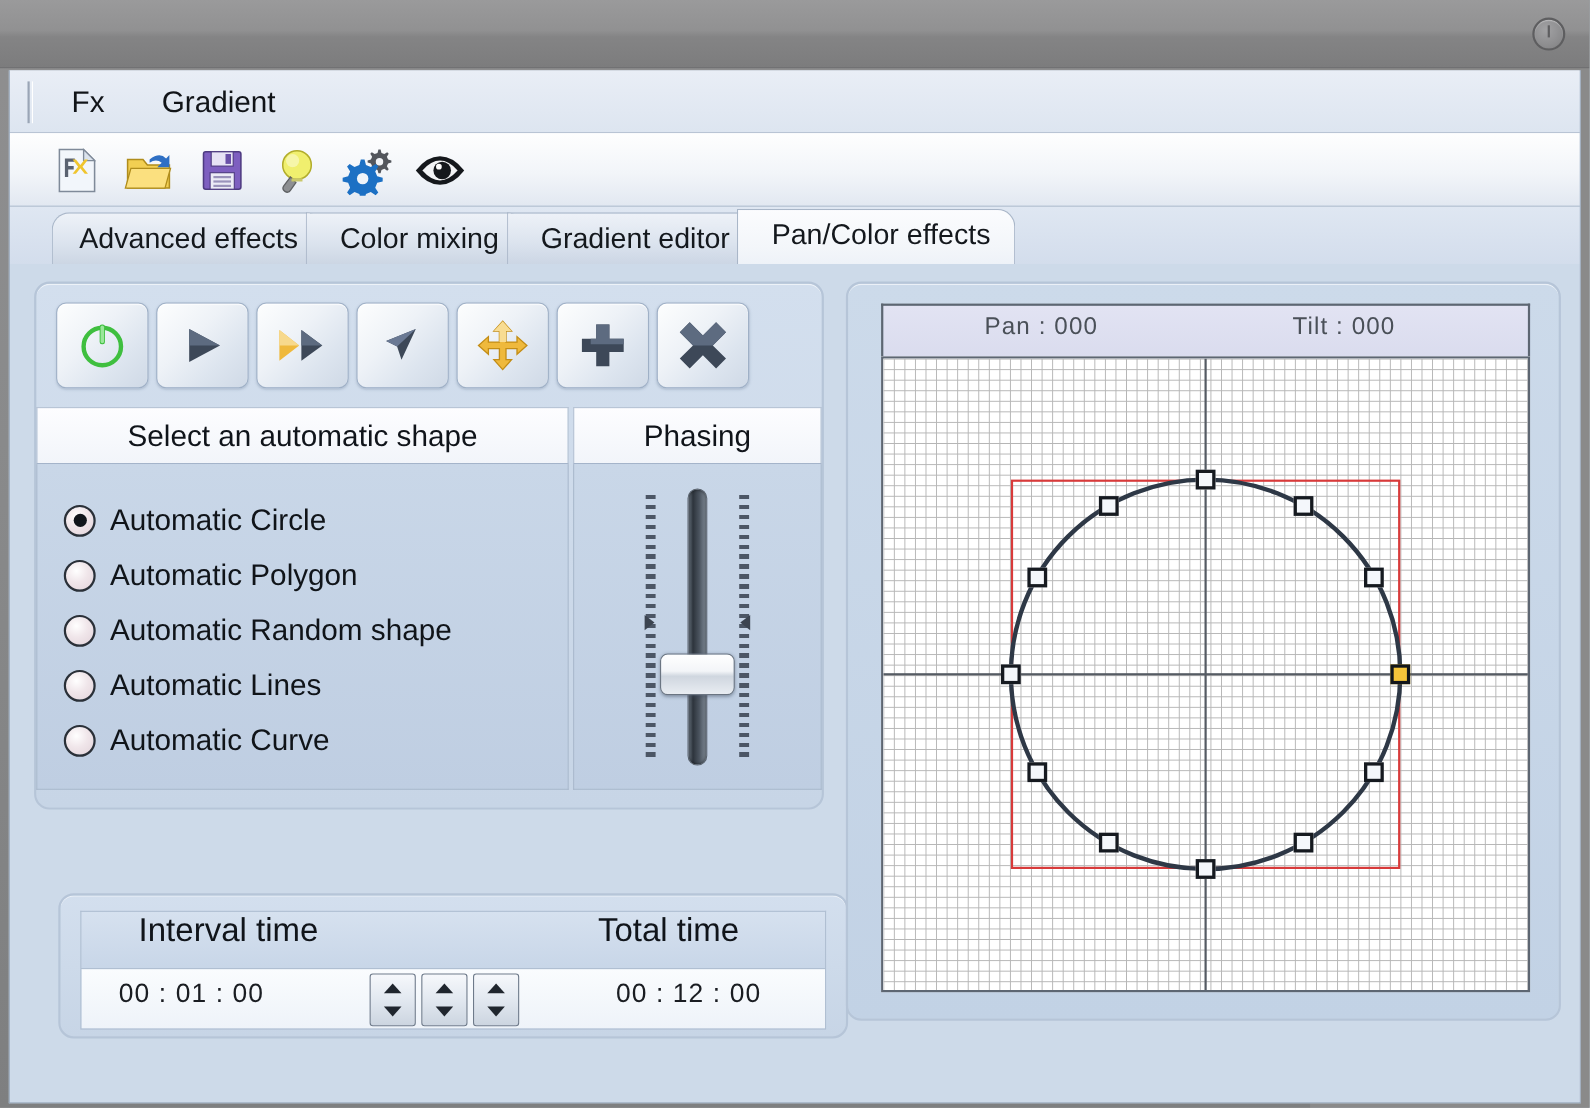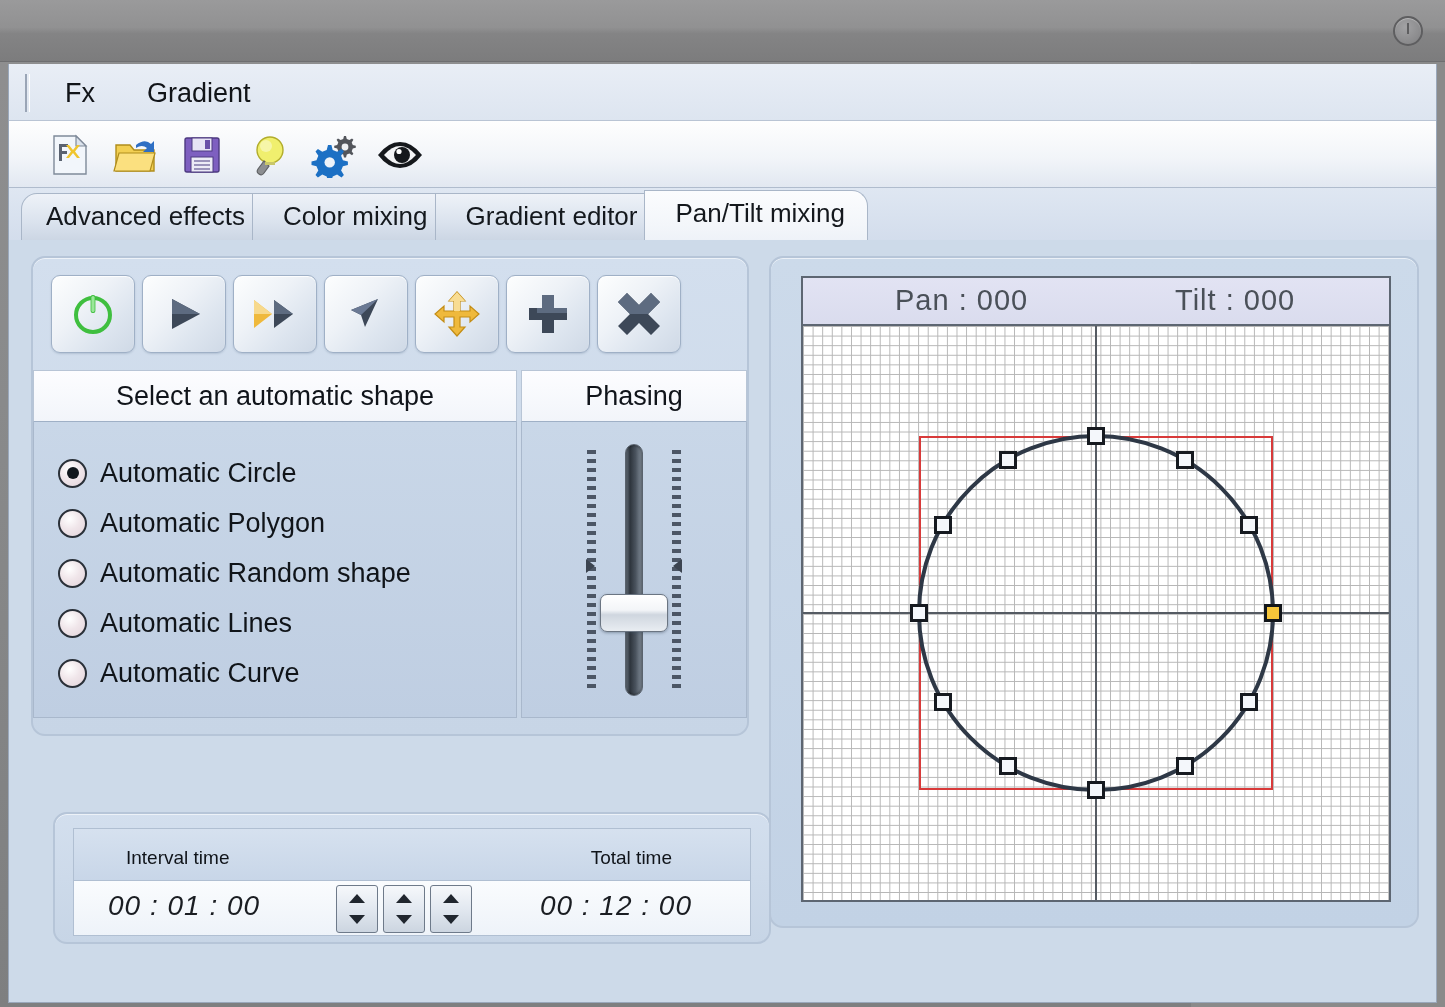--- a/index.html
+++ b/index.html
@@ -107,21 +107,21 @@
     background: transparent;
     cursor: pointer;
   }
   .tb-btn svg { position: absolute; left: 50%; top: 50%; transform: translate(-50%,-50%); }
 
   
   .tabstrip {
     position: relative;
     height: 52px;
     background: linear-gradient(to bottom, #dfe7f2 0%, #d3ddec 100%);
-    padding-left: 12px;
+    padding-left: 38px;
   }
   .tab {
     position: relative;
     float: left;
     height: 47px;
     margin-top: 5px;
     padding: 0 22px 0 30px;
     line-height: 44px;
     font-size: 26px;
     color: #14181d;
@@ -303,40 +303,39 @@
   .time-inner { padding: 14px 18px 0 18px; }
   .time-head {
     position: relative;
     height: 52px;
     background: linear-gradient(to bottom, #d6e1ef 0%, #c8d6e8 100%);
     border: 1px solid #b0bfd2;
     border-bottom: none;
   }
   .time-head span {
     position: absolute;
-    top: 18px;
-    font-size: 19px;
+    top: 0;
+    font-size: 30px;
     color: #10141a;
   }
   #lbl-interval { left: 52px; }
   #lbl-total    { right: 78px; }
 
   .time-row {
     position: relative;
     height: 56px;
     background: linear-gradient(to bottom, #fafcfe 0%, #eef3f9 100%);
     border: 1px solid #b0bfd2;
   }
   .time-val {
     position: absolute;
     top: 9px;
-    font-size: 28px;
+    font-size: 24px;
     color: #1a1d22;
     letter-spacing: 1px;
-    font-style: italic;
   }
   #val-interval { left: 34px; }
   #val-total    { right: 58px; }
 
   .spin-group { position: absolute; left: 262px; top: 4px; display: flex; gap: 5px; }
   .spinner {
     width: 42px; height: 48px;
     border: 1px solid #6e7a8a;
     border-radius: 3px;
     background: linear-gradient(to bottom, #f6f8fb 0%, #e2e8f0 50%, #ccd5e0 100%);
@@ -368,21 +367,21 @@
     position: absolute;
     left: 30px; top: 18px;
     width: 590px; height: 48px;
     background: linear-gradient(to bottom, #e2e3f3 0%, #dadcee 100%);
     border: 2px solid #5d6672;
     border-bottom: none;
   }
   .readout span {
     position: absolute;
     top: 6px;
-    font-size: 29px;
+    font-size: 22px;
     color: #4a5058;
     letter-spacing: 1px;
   }
   #readout-pan  { left: 92px; }
   #readout-tilt { left: 372px; }
 
   .canvas-frame {
     position: absolute;
     left: 30px; top: 66px;
     width: 590px; height: 578px;
@@ -498,21 +497,21 @@
         </svg>
       </button>
 
       <div style="clear:both"></div>
     </div>
 
     <div class="tabstrip">
       <div class="tab">Advanced effects</div>
       <div class="tab">Color mixing</div>
       <div class="tab">Gradient editor</div>
-      <div class="tab active">Pan/Tilt mixing</div>
+      <div class="tab active">Pan/Color effects</div>
       <div style="clear:both"></div>
     </div>
 
     <div class="content">
 
       <div class="left-col">
 
         <div class="group-box">
 
           <div class="tool-row">

